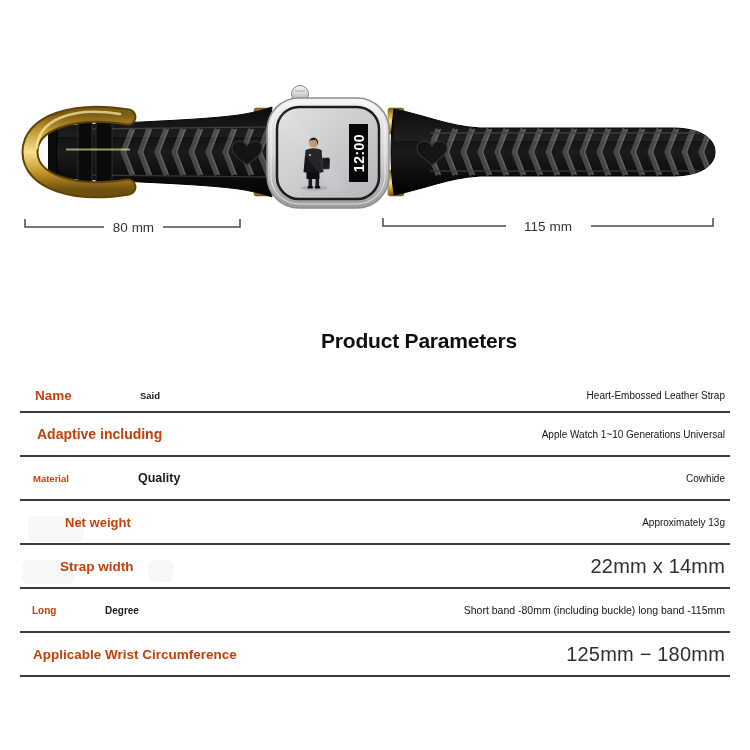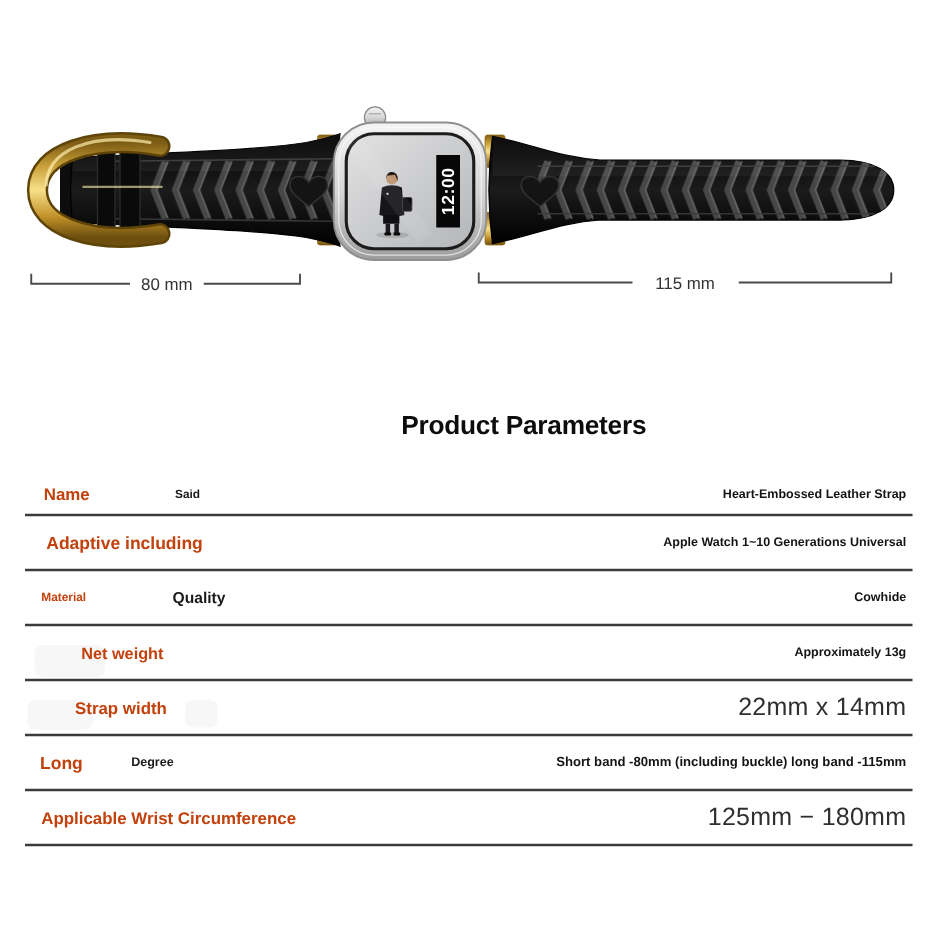--- a/index.html
+++ b/index.html
@@ -10,31 +10,31 @@
 
   .title{position:absolute;top:329px;left:0;width:750px;text-align:center;margin:0;
          font-size:21px;font-weight:700;letter-spacing:-0.2px;color:#0d0d0d;padding-left:44px;}
 
   .ptable{position:absolute;top:380px;left:20px;width:710px;}
   .prow{position:relative;display:flex;align-items:center;border-bottom:2px solid #3b3b3b;
         height:42px;padding-right:5px;box-sizing:content-box;}
   .prow.r1{height:31px;}
   .lbl{font-weight:700;font-size:13px;color:#c2410c;white-space:nowrap;}
   .sub{position:absolute;font-weight:700;font-size:9.5px;color:#1a1a1a;white-space:nowrap;}
-  .val{margin-left:auto;font-weight:700;font-size:10px;color:#141414;white-space:nowrap;}
+  .val{margin-left:auto;font-weight:400;font-size:10px;color:#141414;white-space:nowrap;}
   .val.big{font-weight:400;font-size:20px;color:#2f2f2f;letter-spacing:0.2px;}
 
   .r1 .lbl{margin-left:15px;font-size:13.5px;}
   .r1 .sub{left:120px;}
   .r2 .lbl{margin-left:17px;font-size:14px;}
   .r3 .lbl{margin-left:13px;font-size:9.5px;}
   .r3 .sub{left:118px;font-size:12.5px;}
   .r4 .lbl{margin-left:45px;font-size:13px;}
   .r5 .lbl{margin-left:40px;font-size:13.5px;}
-  .r6 .lbl{margin-left:12px;font-size:14px;}
+  .r6 .lbl{margin-left:12px;font-size:10px;}
   .r6 .sub{left:85px;font-size:10px;}
   .r6 .val{font-size:10.5px;}
   .r7 .lbl{margin-left:13px;font-size:13.5px;}
 
   .smudge{position:absolute;background:rgba(0,0,0,0.03);border-radius:6px;}
 </style>
 </head>
 <body>
 
 <div class="stage">

